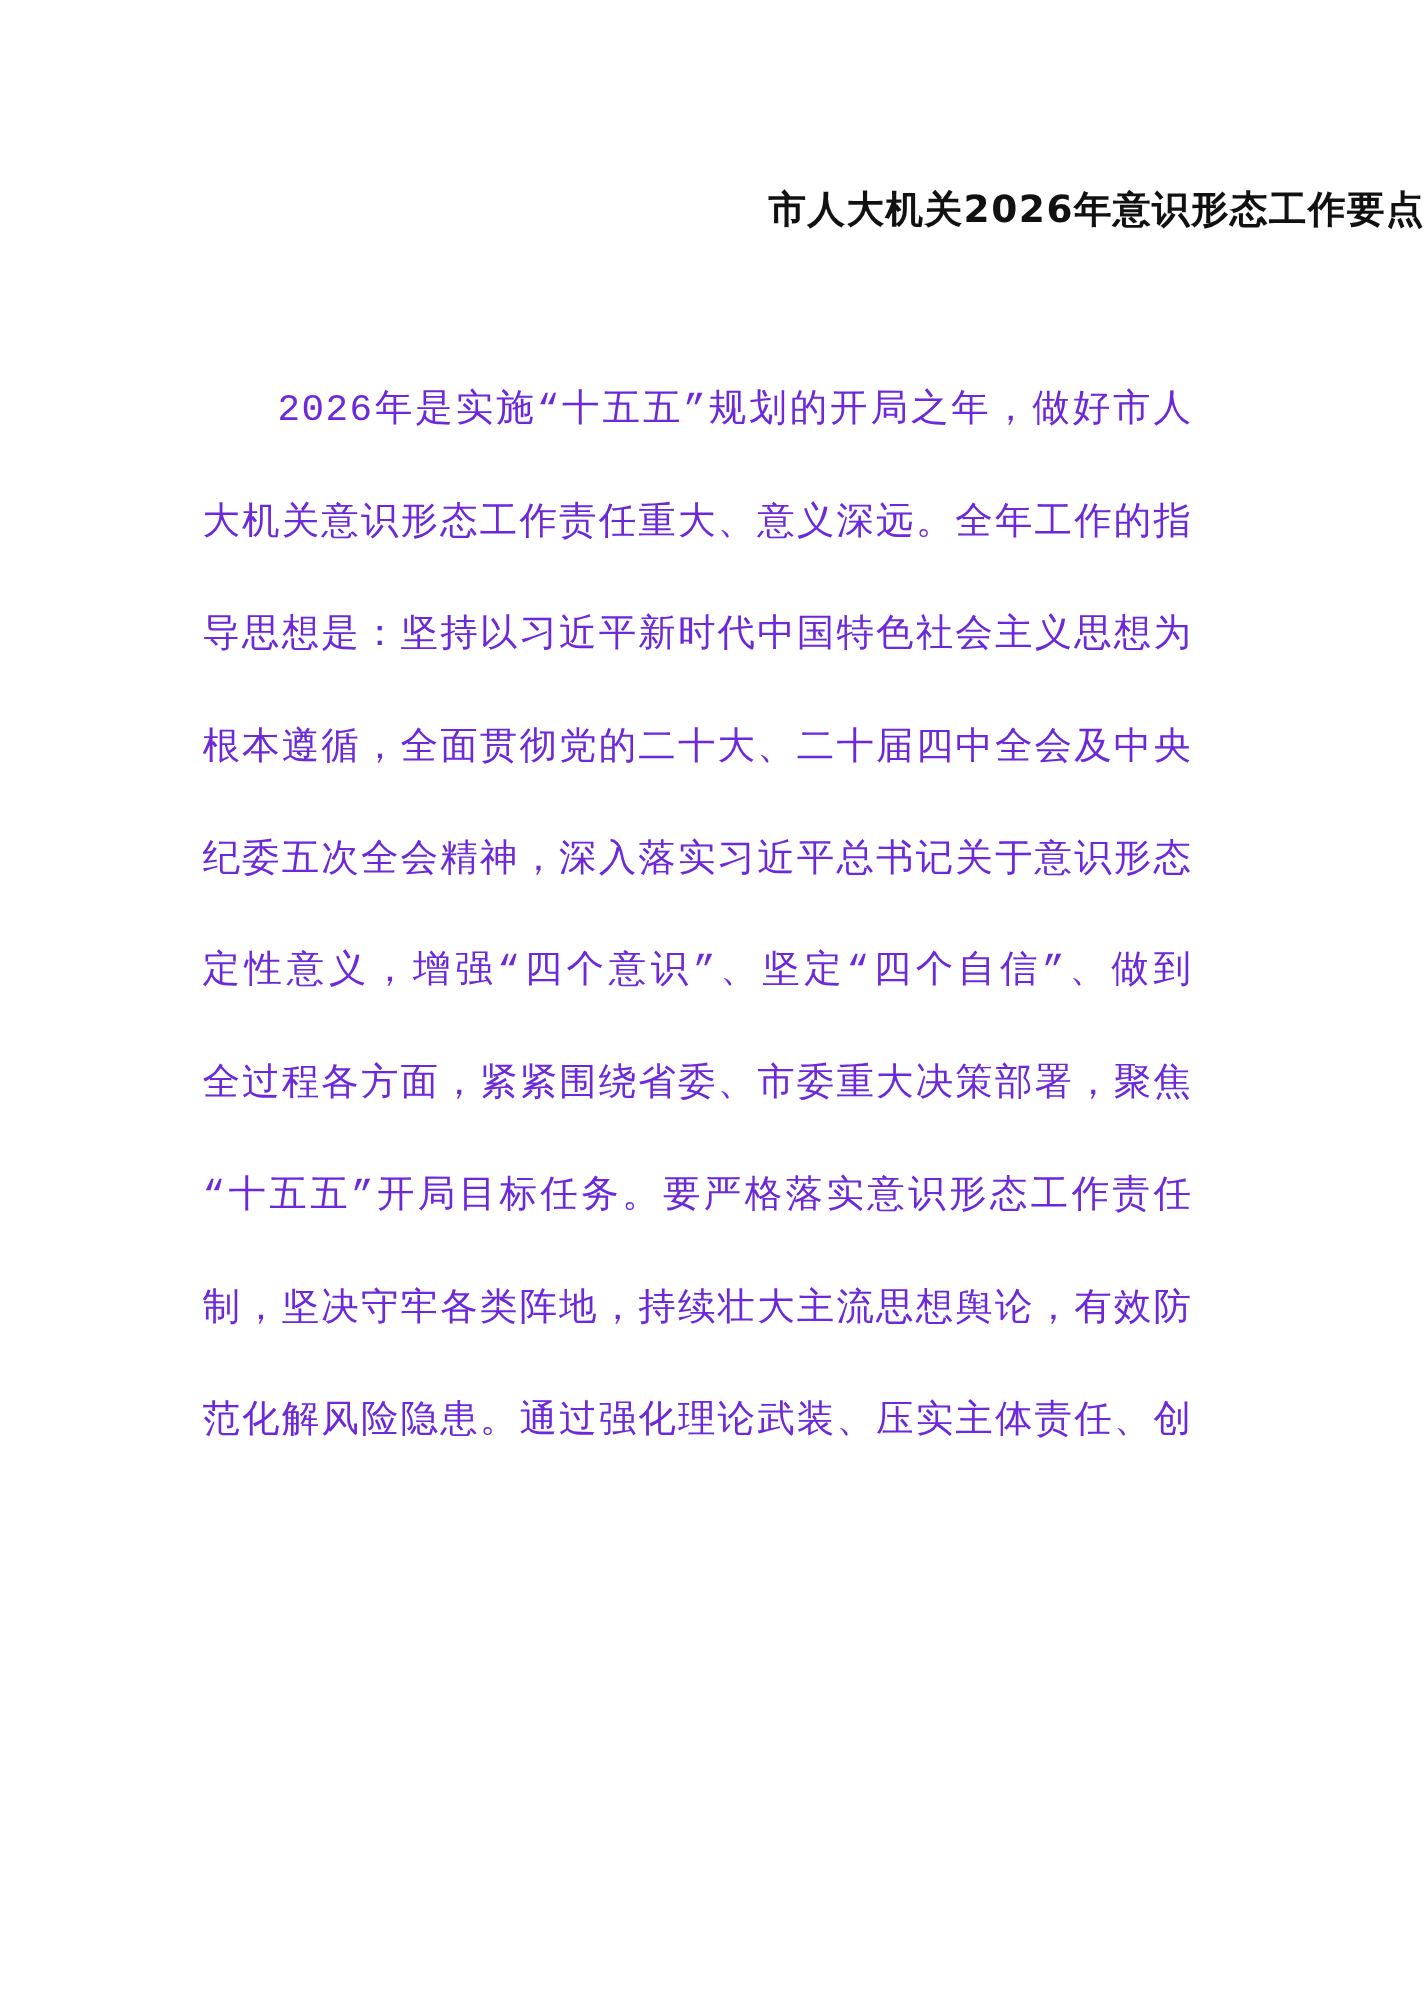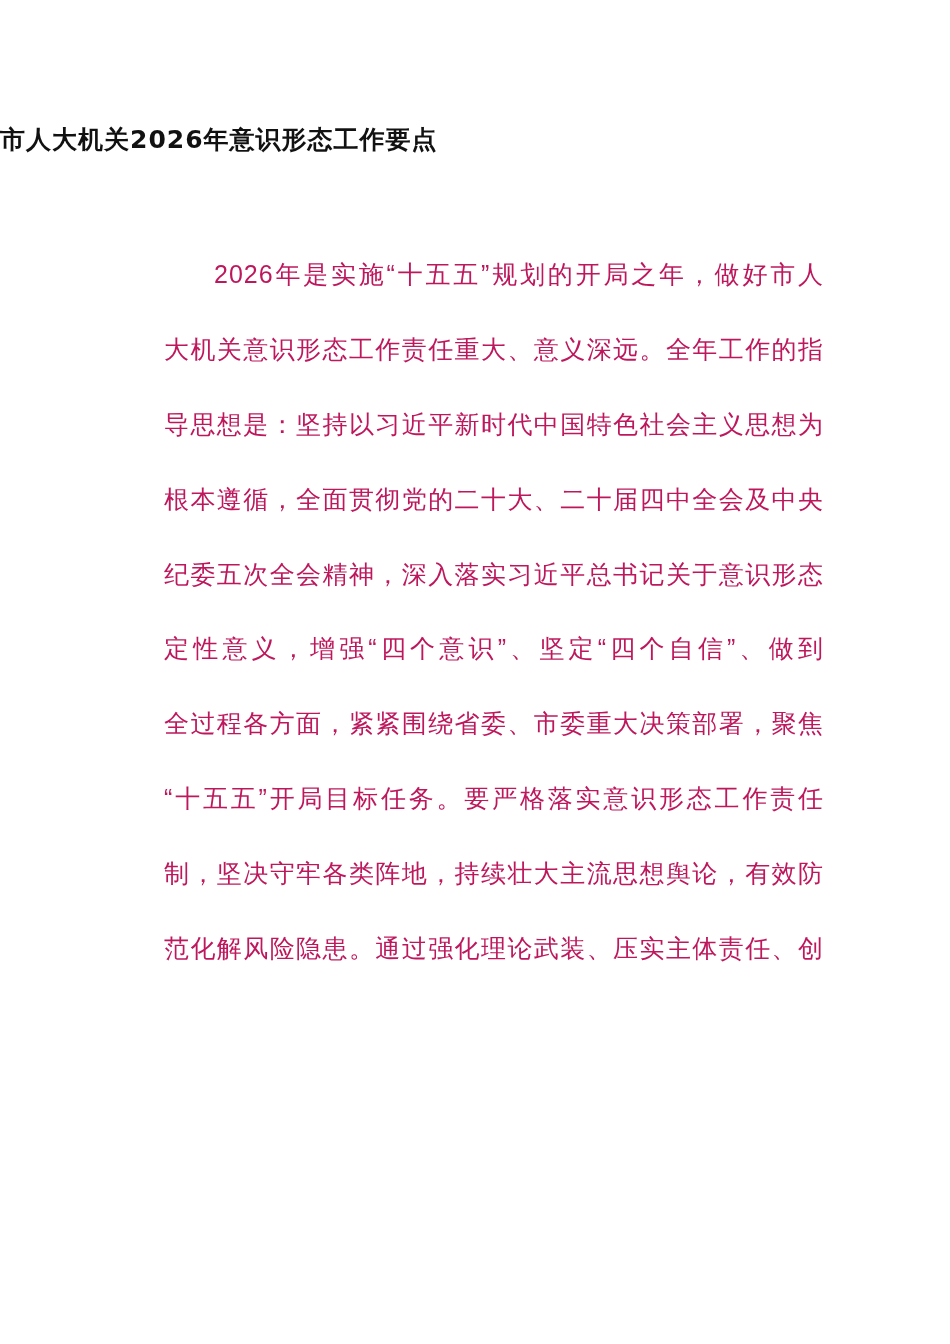--- a/index.html
+++ b/index.html
@@ -20,37 +20,37 @@
       top: 0;
       width: 950px;
       height: 1344px;
       background: #ffffff;
     }
     .title {
       position: absolute;
       left: 0;
       top: 122px;
       width: 950px;
-      text-align: left;
+      text-align: right;
       font-family: "DejaVu Sans", "Liberation Sans", sans-serif;
       font-weight: bold;
       font-size: 25px;
       line-height: 36px;
       letter-spacing: 1px;
       color: #111111;
       white-space: nowrap;
     }
     .body-text {
       position: absolute;
-      left: 164px;
+      left: 135px;
       top: 256px;
       width: 660px;
-      font-family: Liberation Sans, sans-serif;
+      font-family: Liberation Mono, monospace;
       font-size: 25px;
-      color: #be185d;
+      color: #6d28d9;
     }
     .line {
       height: 74.9px;
       line-height: 36px;
       white-space: nowrap;
       text-align: justify;
       text-align-last: justify;
       letter-spacing: 1px;
     }
     .line.first {

